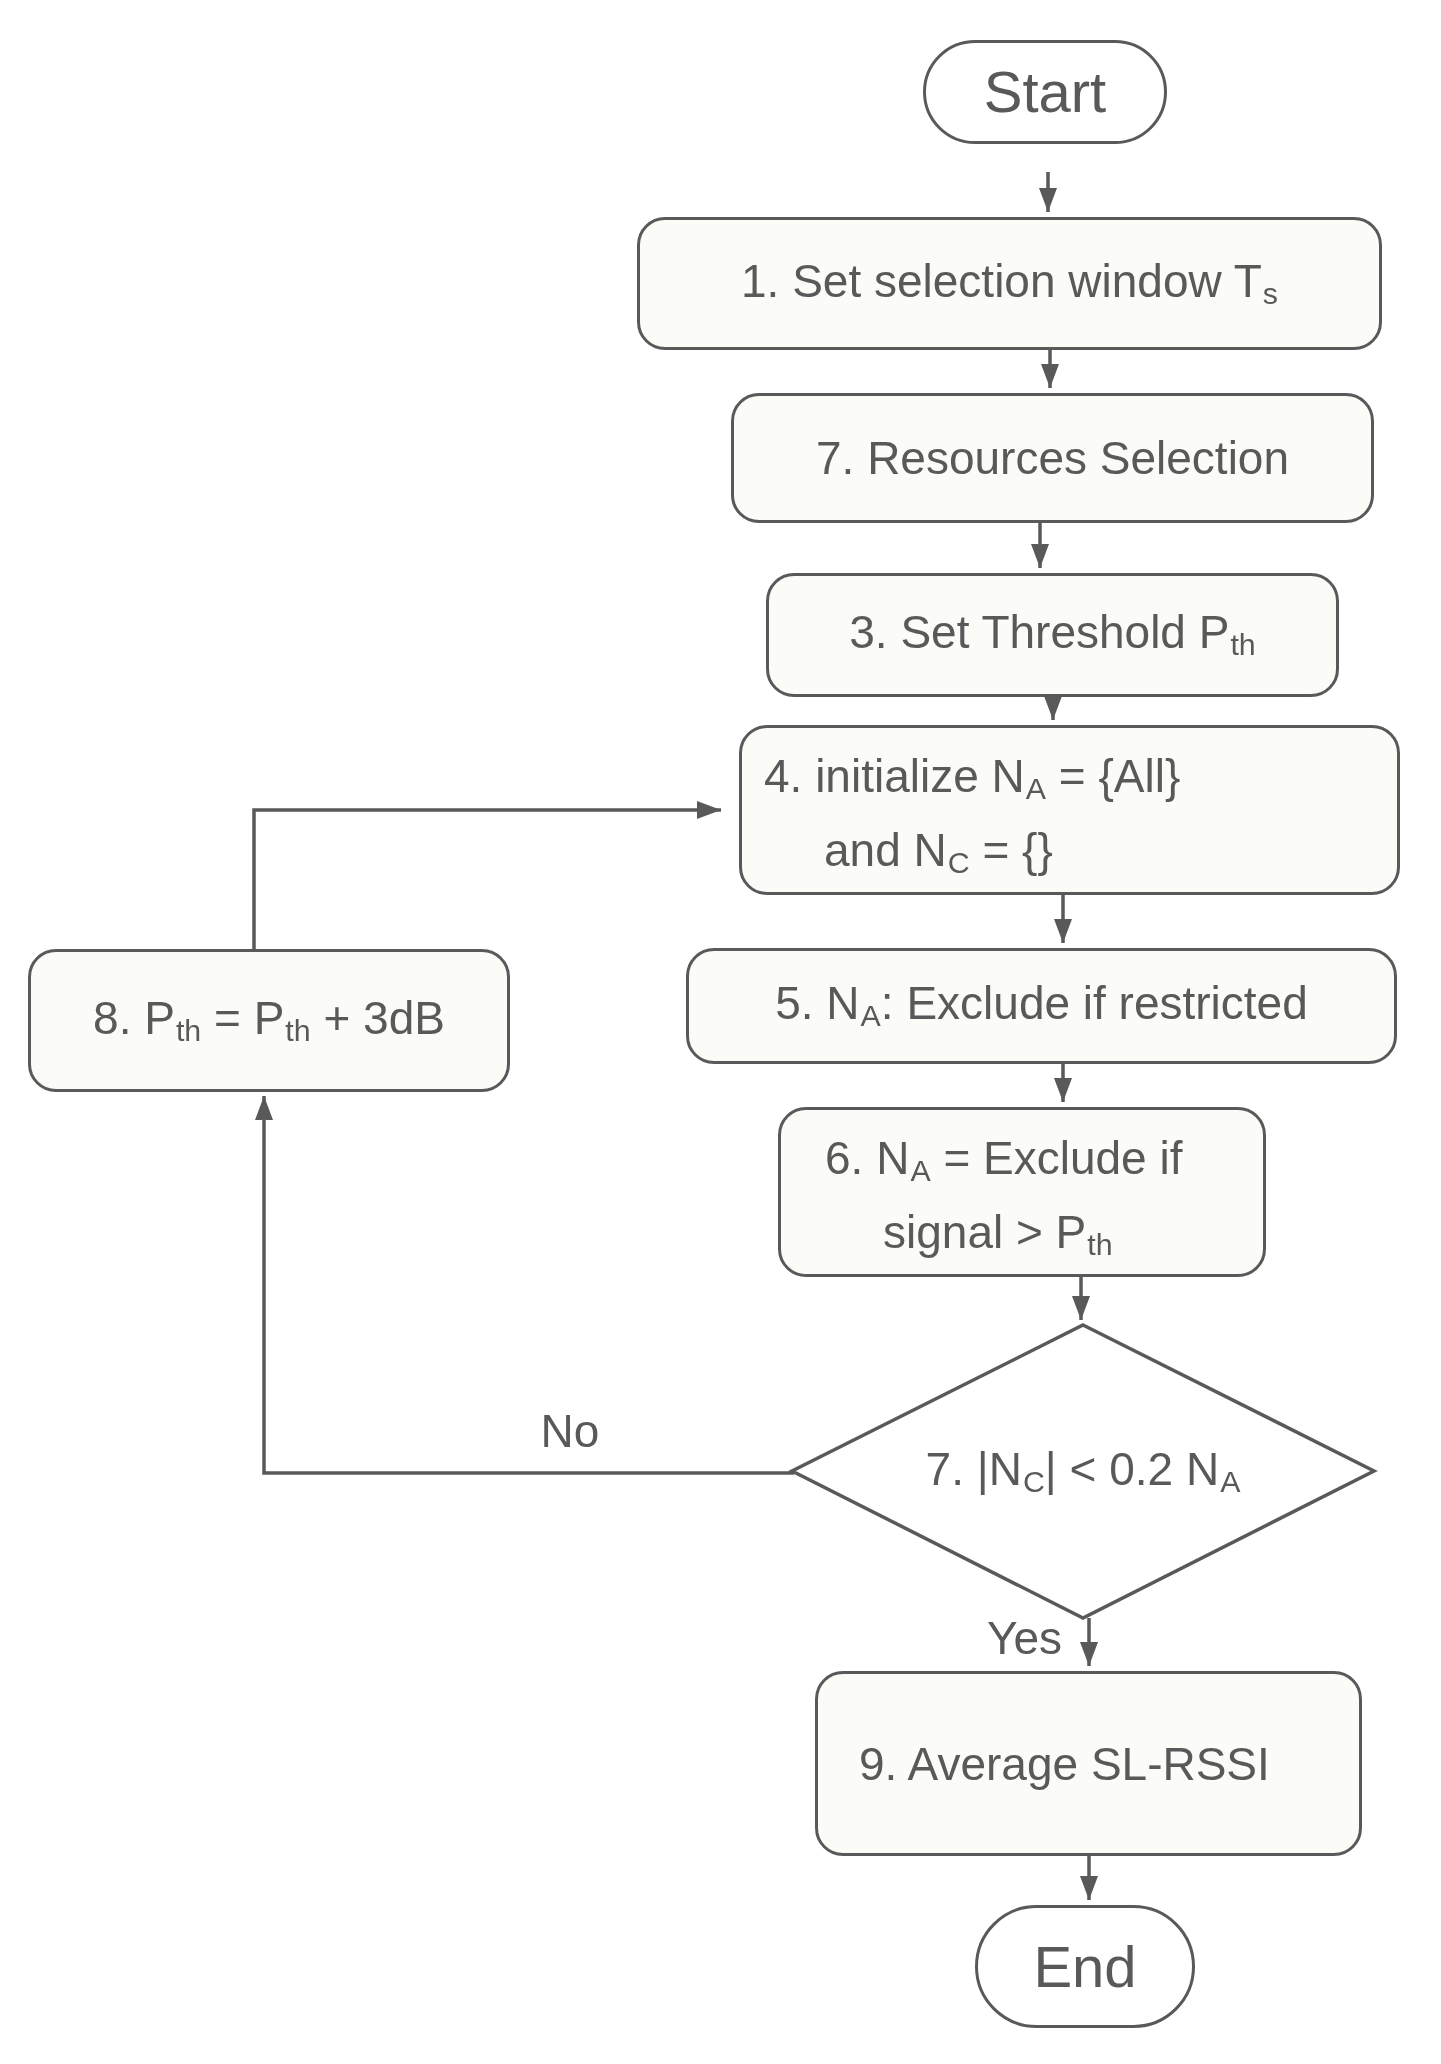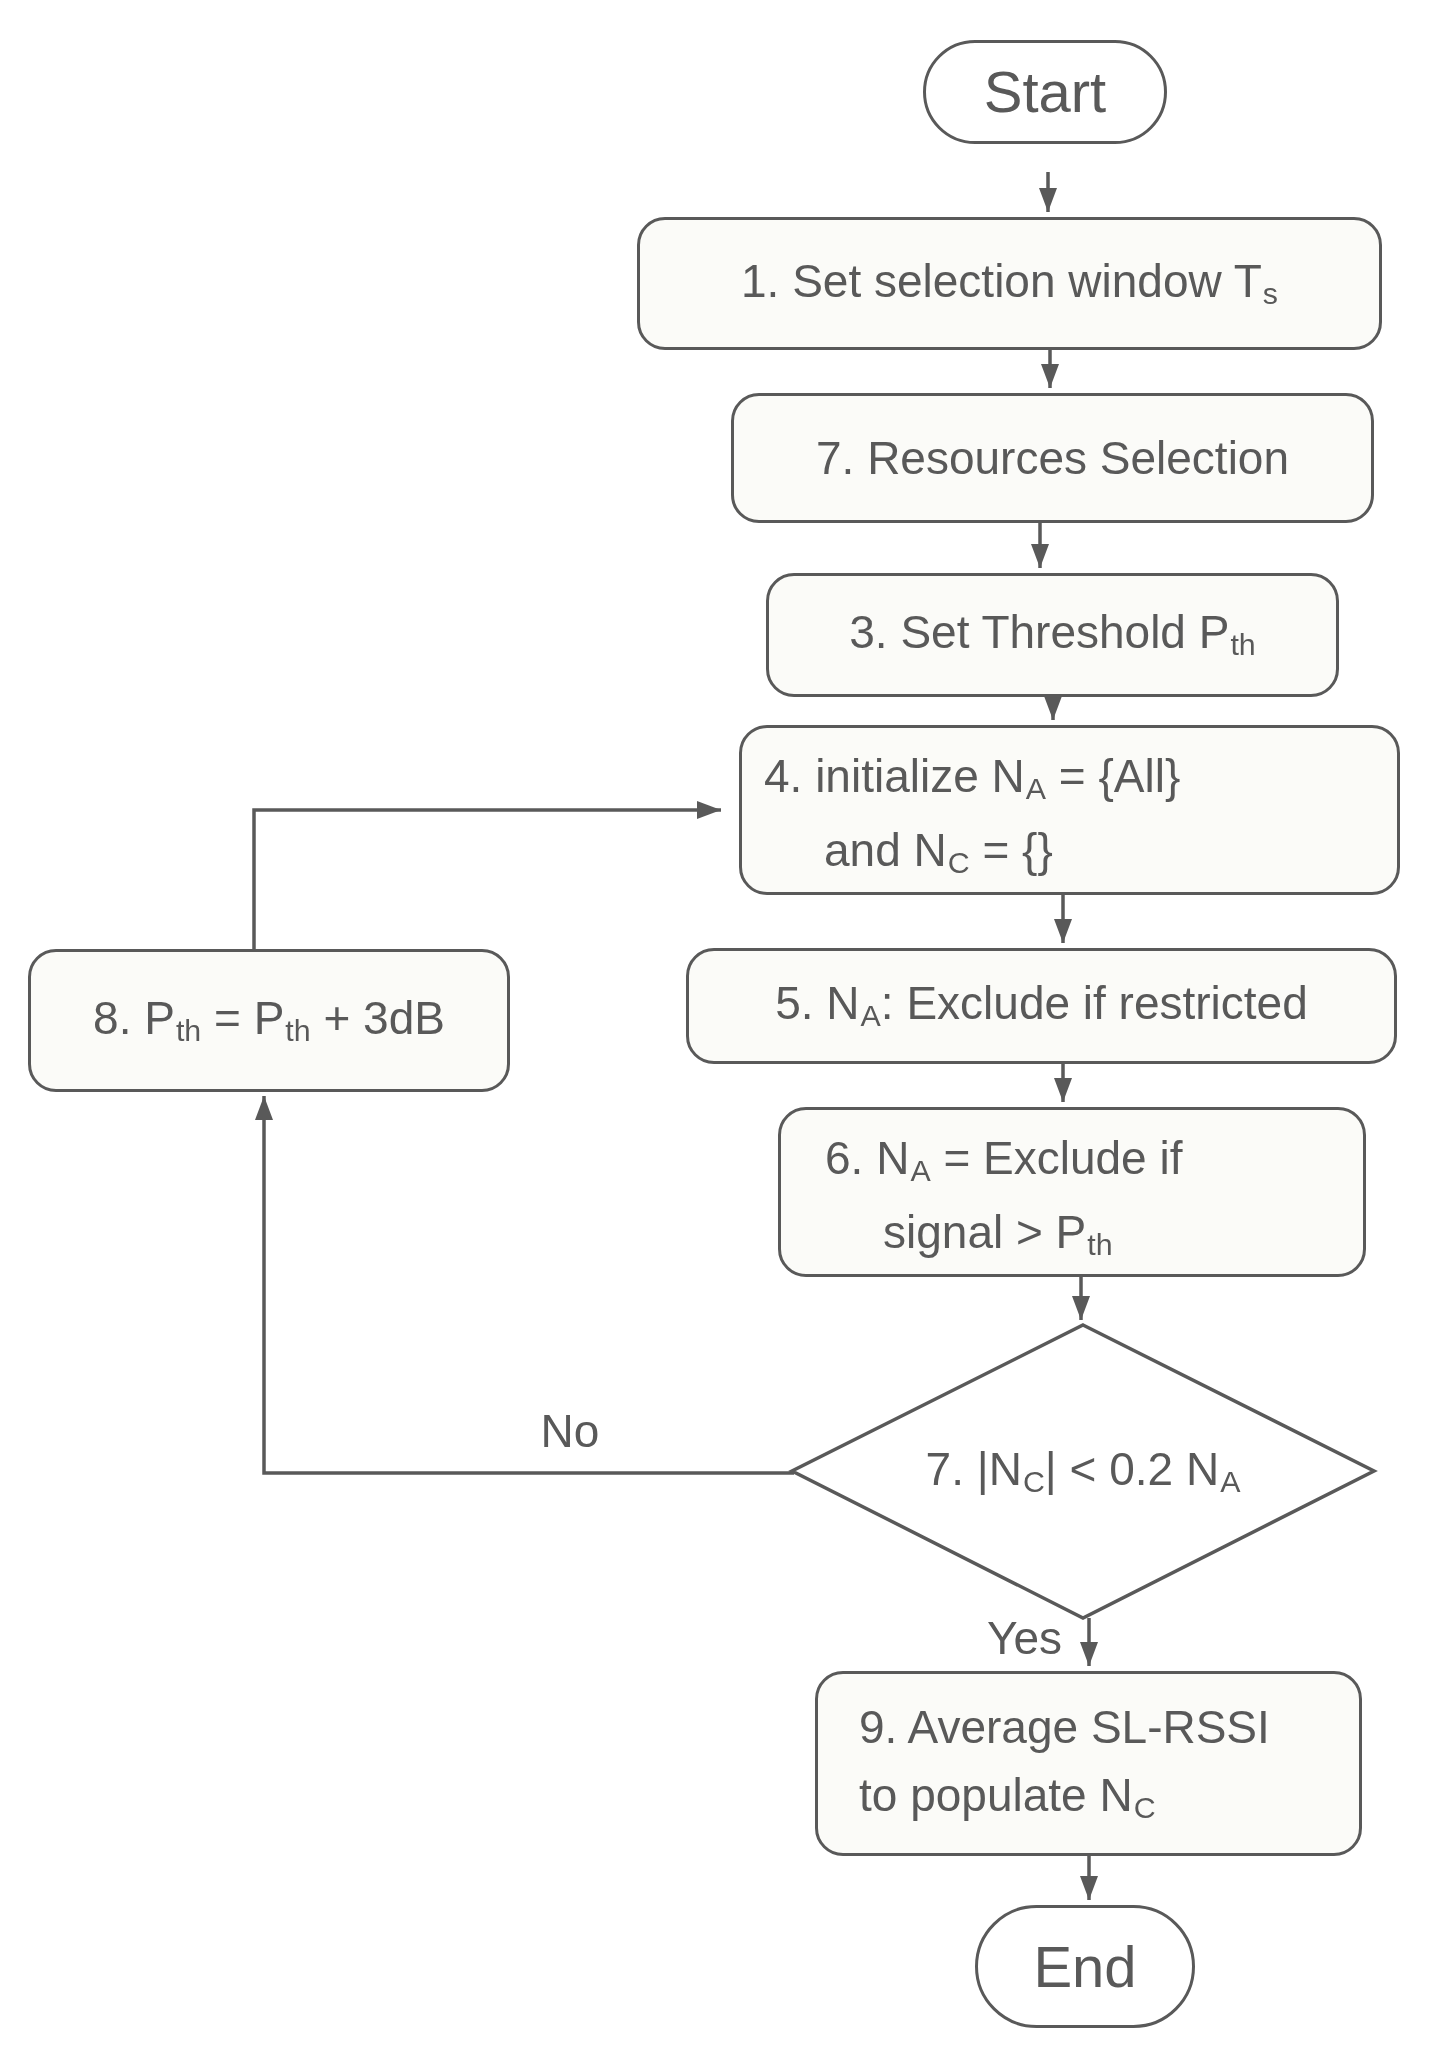--- a/index.html
+++ b/index.html
@@ -91,21 +91,21 @@
       </span>
     </span>
   </div>
 
   <div class="node" style="left:686px;top:948px;width:711px;height:116px;">
     <span>
       <span>5. N</span><span class="sb">A</span><span>: Exclude if restricted</span>
     </span>
   </div>
 
-  <div class="node left" style="left:778px;top:1107px;width:588px;height:170px;align-items:flex-start;padding-top:14px;">
+  <div class="node left" style="left:778px;top:1107px;width:488px;height:170px;align-items:flex-start;padding-top:14px;">
     <span>
       <span class="tline" style="padding-left:44px;">
         <span>6. N</span><span class="sb">A</span><span> = Exclude if</span>
       </span>
       <span class="tline" style="padding-left:102px;">
         <span>signal &gt; P</span><span class="sb">th</span>
       </span>
     </span>
   </div>
 
@@ -119,23 +119,20 @@
     <span>
       <span>8. P</span><span class="sb">th</span><span> = P</span><span class="sb">th</span><span> + 3dB</span>
     </span>
   </div>
 
   <div class="node left" style="left:815px;top:1671px;width:547px;height:185px;">
     <span>
       <span class="tline" style="padding-left:41px;">
         <span>9. Average SL-RSSI</span>
       </span>
-      <span class="tline" style="padding-left:41px;">
-        <span>to populate N</span><span class="sb">C</span>
-      </span>
     </span>
   </div>
 
   <div class="node terminal" style="left:975px;top:1905px;width:220px;height:123px;">
     <span>End</span>
   </div>
 
   <div class="freetext" style="left:470px;top:1405px;width:200px;text-align:center;">No</div>
   <div class="freetext" style="left:890px;top:1612px;width:172px;text-align:right;">Yes</div>
 

